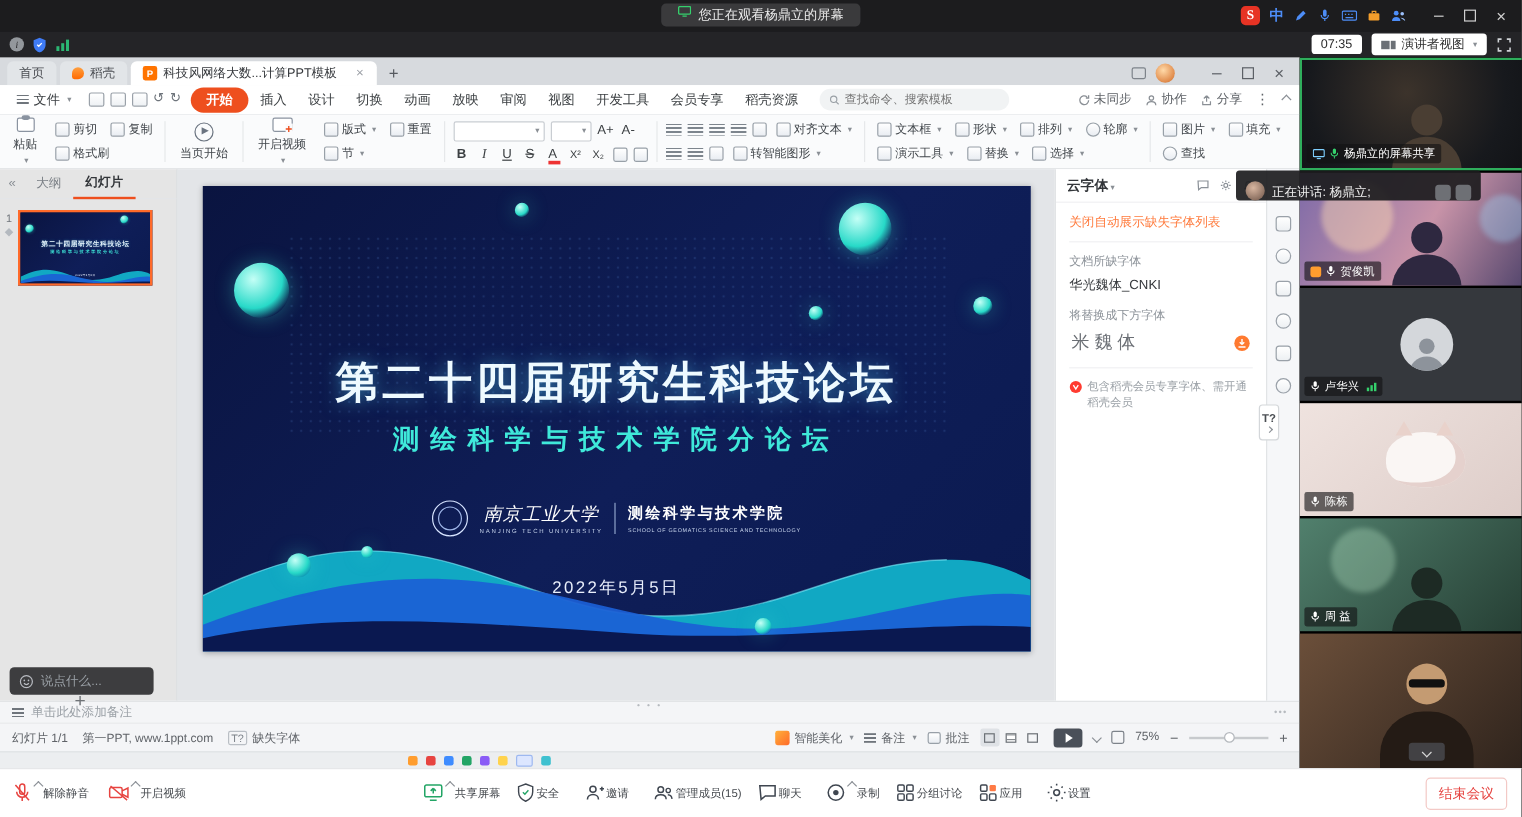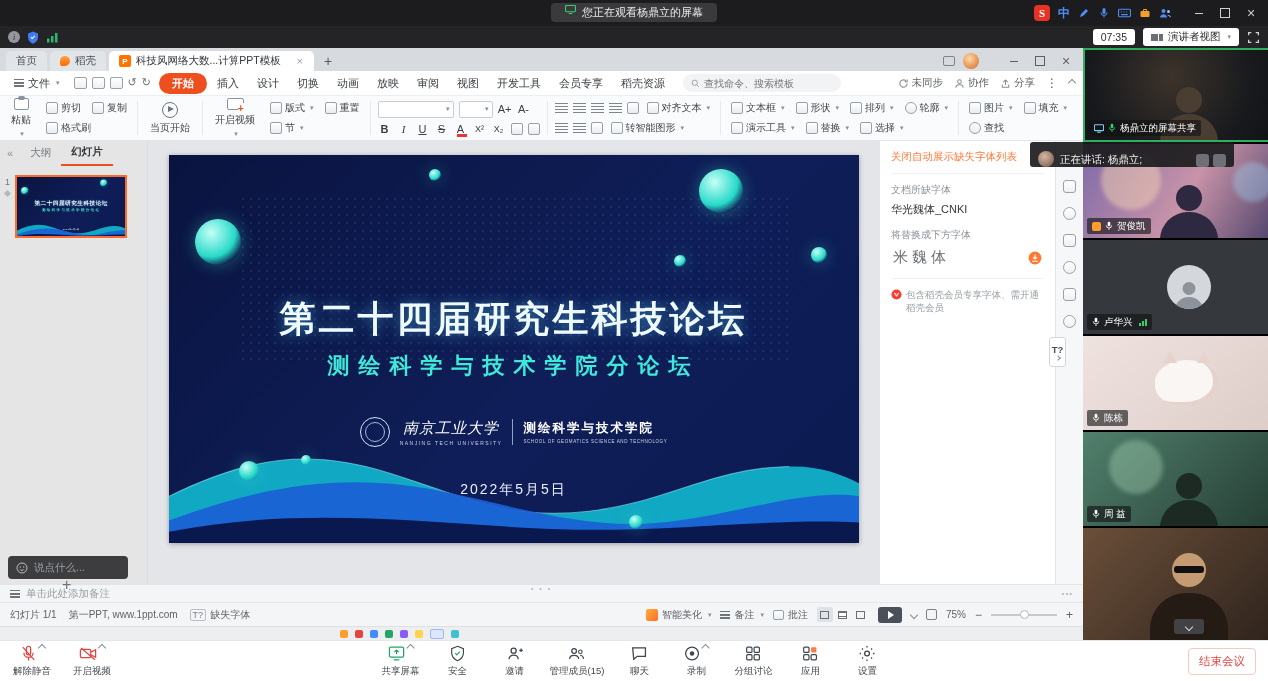--- a/index.html
+++ b/index.html
@@ -204,21 +204,21 @@
 .micW{flex:none}
 .sigbars{display:inline-flex;align-items:flex-end;gap:1px;margin-left:2px}
 .sigbars i{width:2px;background:#35d06c;display:block}
 .collapse-videos{position:absolute;bottom:6px;left:50%;transform:translateX(-50%);width:30px;height:15px;background:rgba(72,72,76,.85);border-radius:3px;display:flex;align-items:center;justify-content:center;z-index:6}
 .collapse-videos .chev{border-color:#d6d6d6}
 
 
 .meetbar{height:41px;background:#fff;border-top:1px solid #e6e7e9;display:flex;align-items:center;padding:0 10px;position:relative;flex:none}
 .mleft{display:flex;gap:16px}
 .mcenter{position:absolute;left:50%;transform:translateX(-50%);display:flex;gap:13px}
-.mitem{display:flex;flex-direction:column;align-items:center;gap:1px;font-size:9.5px;color:#45494e;min-width:44px}
+.mitem{display:flex;flex-direction:row;align-items:center;gap:1px;font-size:9.5px;color:#45494e;min-width:44px}
 .icrow{display:flex;align-items:flex-start;gap:2px;height:19px}
 .endbtn{position:absolute;right:12px;top:7px;width:68px;height:27px;border:1px solid #f3c9c6;background:#fff;color:#e64340;font-size:11.5px;border-radius:4px;display:flex;align-items:center;justify-content:center}
 
 
 .toast{position:absolute;left:1030px;top:142px;width:204px;height:25px;background:rgba(28,28,30,.92);border-radius:3px;display:flex;align-items:flex-end;gap:6px;padding:0 8px;color:#f0f0f0;font-size:10.5px;z-index:50;white-space:nowrap}
 .mini-ava{width:16px;height:16px;border-radius:50%;background:radial-gradient(circle at 40% 35%,#d8b6a0,#6b5246);flex:none}
 .toast-ic{width:13px;height:13px;border-radius:3px;background:#6e7075;flex:none}
 .toast-ics{margin-left:auto;display:flex;gap:4px}
 .chatbubble{position:absolute;left:8px;top:556px;width:120px;height:23px;background:rgba(38,38,40,.88);border-radius:4px;display:flex;align-items:center;gap:6px;padding:0 8px;color:#9aa0a6;font-size:10.5px;z-index:50}
 .chatplus{position:absolute;left:62px;top:577px;color:#6f7377;font-size:16px;z-index:50;line-height:1}
@@ -593,20 +593,35 @@
             <svg class="waves" viewBox="0 0 690 120" preserveAspectRatio="none">
               <path d="M0,70 C80,28 140,18 220,45 C300,72 340,96 420,86 C500,76 540,40 620,38 C650,37 672,46 690,56 L690,120 0,120 Z" fill="#12b8cf" opacity=".9"></path>
               <path d="M0,70 C80,28 140,18 220,45 C300,72 340,96 420,86 C500,76 540,40 620,38" fill="none" stroke="#8df2ff" stroke-width="1.2" opacity=".55"></path>
               <path d="M0,96 C90,60 170,45 260,62 C350,80 420,110 510,96 C580,85 640,62 690,70 L690,120 0,120 Z" fill="#1b5fd6" opacity=".92"></path>
               <path d="M0,108 C120,82 240,96 360,104 C480,112 600,92 690,98 L690,120 0,120 Z" fill="#0a1850"></path>
             </svg>
           </div>
         </div>
 
         <div class="fontpane">
+          <div class="fp-head">
+            <span class="fp-title dd">云字体</span>
+            <span class="fp-icons">
+              <svg width="11" height="11" viewBox="0 0 24 24">
+                  <path d="M3 4h18v12H9l-5 4z" fill="none" stroke="#8b9198" stroke-width="2.2"></path>
+                </svg>
+              <svg width="11" height="11" viewBox="0 0 24 24">
+                  <circle cx="12" cy="12" r="3.5" fill="none" stroke="#8b9198" stroke-width="2.2"></circle>
+                  <path d="M12 3v3M12 18v3M3 12h3M18 12h3M5.5 5.5l2 2M16.5 16.5l2 2M5.5 18.5l2-2M16.5 7.5l2-2" stroke="#8b9198" stroke-width="2"></path>
+                </svg>
+              <svg width="11" height="11" viewBox="0 0 24 24">
+                  <path d="M5 18h14l-2-3v-5a5 5 0 0 0-10 0v5zM10 21h4" fill="none" stroke="#8b9198" stroke-width="2.2"></path>
+                </svg>
+            </span>
+          </div>
           <div class="fp-body">
             <span class="fp-link">关闭自动展示缺失字体列表</span>
             <span class="fp-label">文档所缺字体</span>
             <span class="fp-font">华光魏体_CNKI</span>
             <span class="fp-hint">将替换成下方字体</span>
             <div class="fp-preview">
               <span class="pv">米魏体</span>
               <svg width="14" height="14" viewBox="0 0 24 24">
                   <circle cx="12" cy="12" r="11" fill="#ff7a30"></circle>
                   <path d="M12 6v8m0 0l-3.2-3.2M12 14l3.2-3.2M7 17.5h10" stroke="#fff" stroke-width="2" fill="none"></path>

